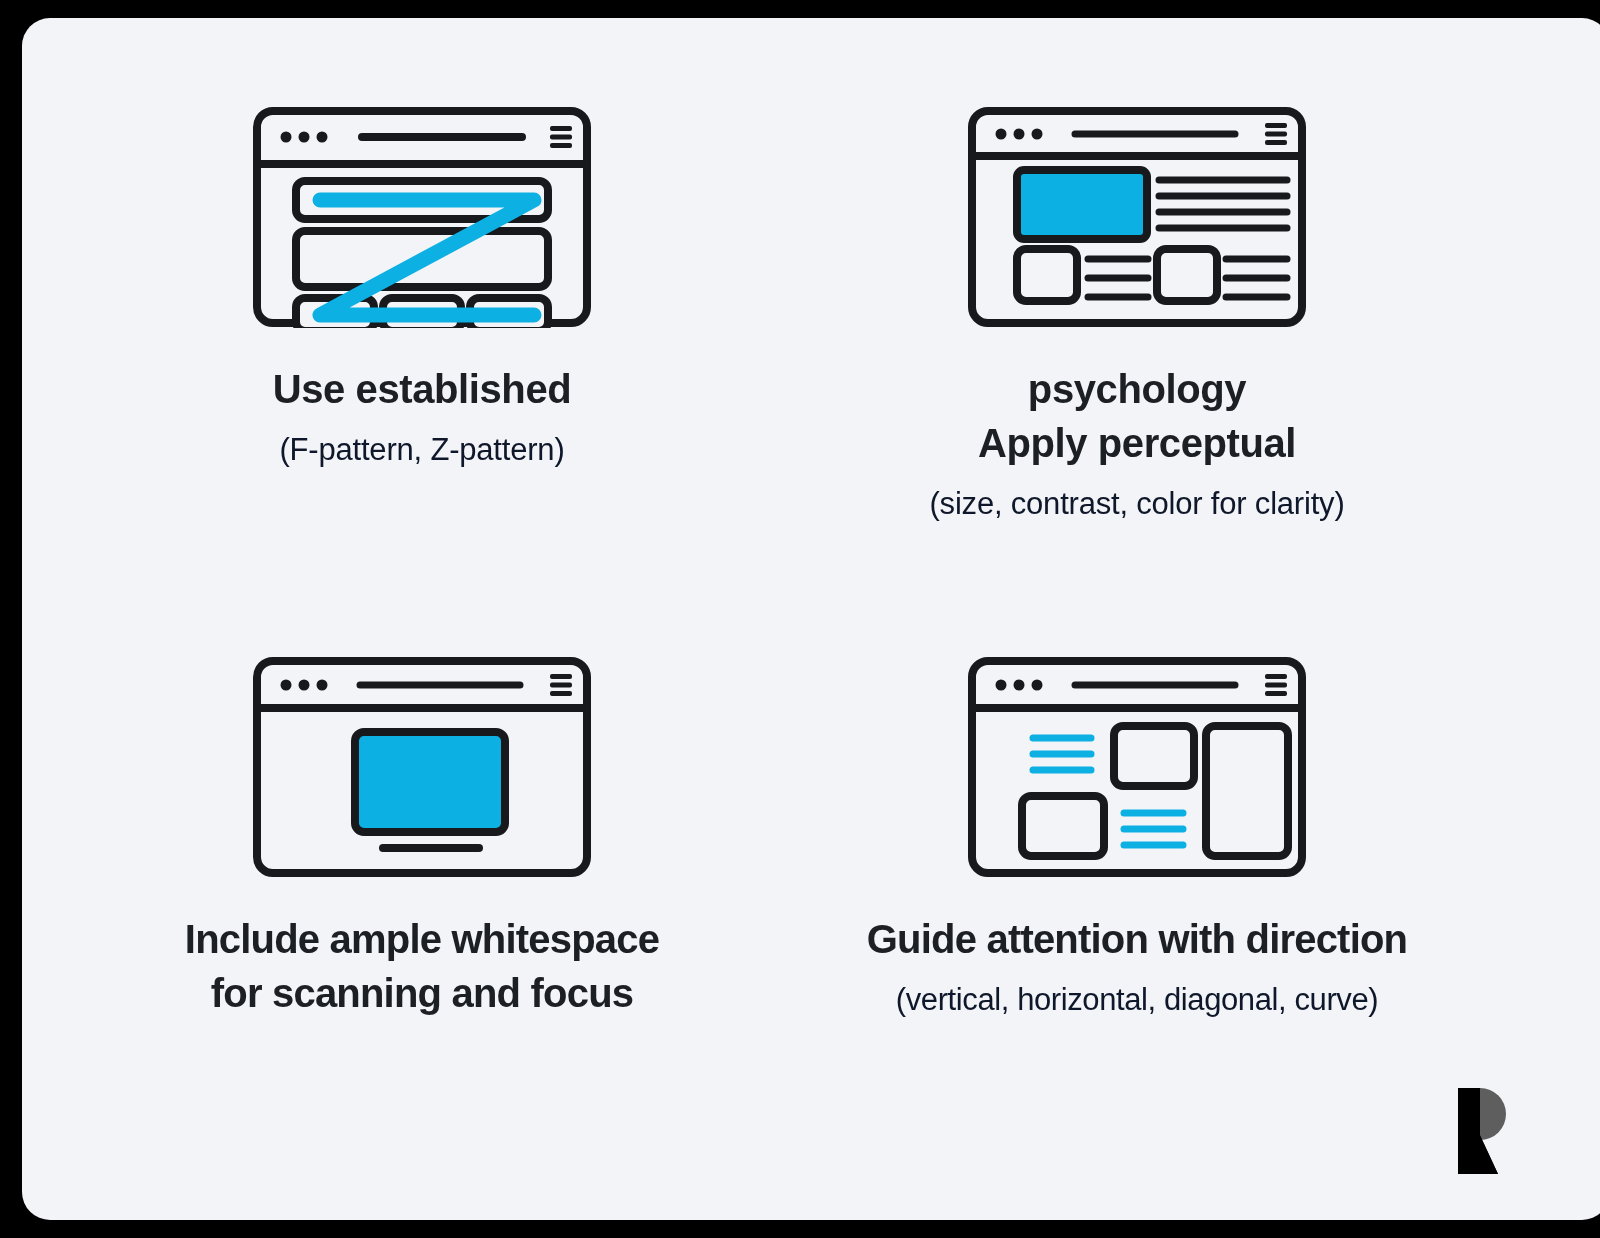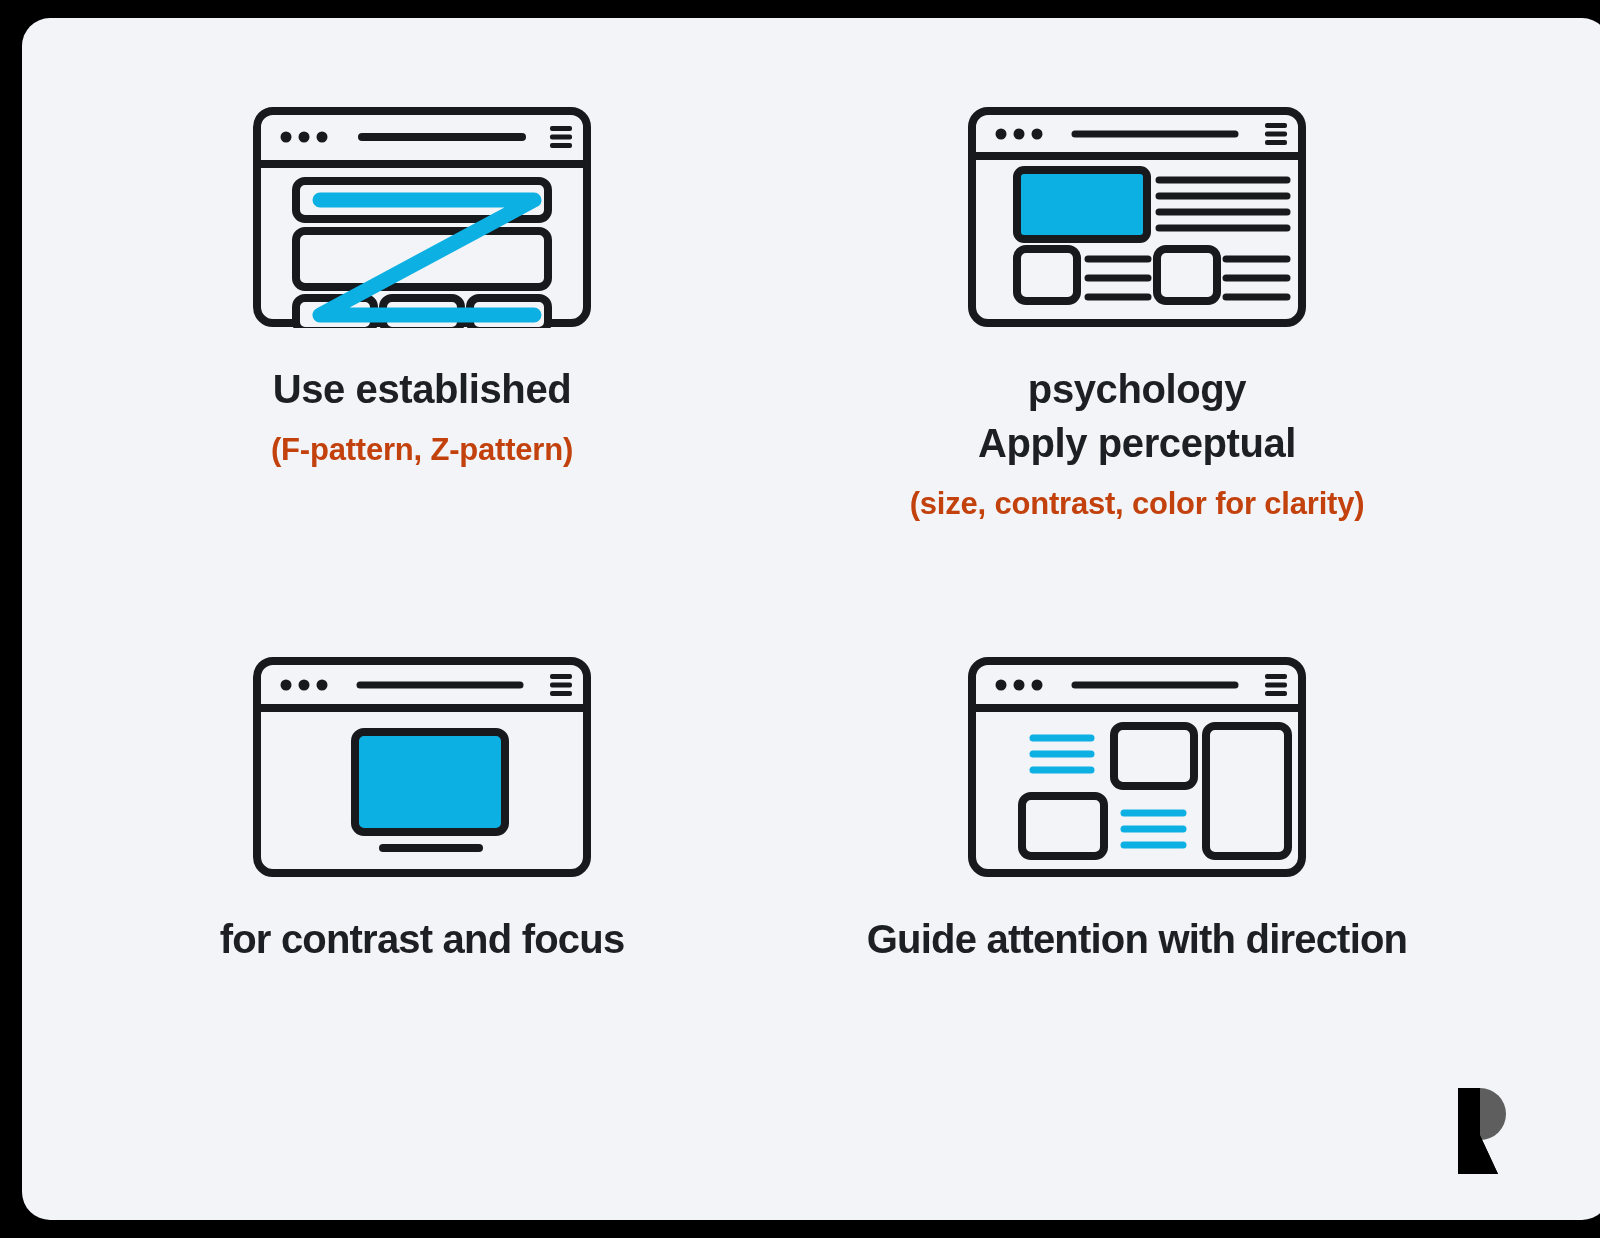--- a/index.html
+++ b/index.html
@@ -50,22 +50,22 @@
     font-size: 40px;
     font-weight: 700;
     color: #1c1f23;
     letter-spacing: -0.4px;
     line-height: 1.35;
     margin-top: 34px;
     padding: 0 10px;
   }
   .subtitle {
     font-size: 31px;
-    font-weight: 700;
-    color: #c2410c;
+    font-weight: 400;
+    color: #0f172a;
     letter-spacing: -0.2px;
     line-height: 1.3;
     margin-top: 14px;
     padding: 0 6px;
   }
   .cell-br .title { letter-spacing: -0.8px; }
   .cell-br .subtitle { letter-spacing: -0.4px; }
   .cell-bl .title { letter-spacing: -0.8px; }
 
   .logo {
@@ -152,21 +152,22 @@
           <circle cx="70" cy="29" r="5.5" fill="#18191d"></circle>
           <line x1="108" y1="29" x2="268" y2="29" stroke="#18191d" stroke-width="7" stroke-linecap="round"></line>
           <rect x="298" y="18" width="22" height="5" rx="2" fill="#18191d"></rect>
           <rect x="298" y="26.5" width="22" height="5" rx="2" fill="#18191d"></rect>
           <rect x="298" y="35" width="22" height="5" rx="2" fill="#18191d"></rect>
           <rect x="103" y="76" width="150" height="100" rx="9" fill="#0db0e3" stroke="#18191d" stroke-width="8"></rect>
           <line x1="131" y1="192" x2="227" y2="192" stroke="#18191d" stroke-width="8" stroke-linecap="round"></line>
         </svg>
       </div>
       <div class="title">
-        <div>for contrast and focus</div>
+        <div>Include ample whitespace</div>
+        <div>for scanning and focus</div>
       </div>
       <div class="subtitle"></div>
     </div>
 
     <div class="cell cell-br">
       <div class="icon-wrap">
         <svg width="340" height="222" viewBox="0 0 340 222" fill="none" xmlns="http://www.w3.org/2000/svg">
           <rect x="5" y="5" width="330" height="212" rx="16" fill="#f2f4f7" stroke="#18191d" stroke-width="8"></rect>
           <line x1="5" y1="52" x2="335" y2="52" stroke="#18191d" stroke-width="8"></line>
           <circle cx="34" cy="29" r="5.5" fill="#18191d"></circle>
@@ -183,20 +184,21 @@
           <rect x="239" y="70" width="82" height="130" rx="9" fill="#f2f4f7" stroke="#18191d" stroke-width="8"></rect>
           <rect x="55" y="140" width="82" height="60" rx="9" fill="#f2f4f7" stroke="#18191d" stroke-width="8"></rect>
           <line x1="157" y1="157" x2="216" y2="157" stroke="#0db0e3" stroke-width="7" stroke-linecap="round"></line>
           <line x1="157" y1="173" x2="216" y2="173" stroke="#0db0e3" stroke-width="7" stroke-linecap="round"></line>
           <line x1="157" y1="189" x2="216" y2="189" stroke="#0db0e3" stroke-width="7" stroke-linecap="round"></line>
         </svg>
       </div>
       <div class="title">
         <div>Guide attention with direction</div>
       </div>
+      <div class="subtitle">(vertical, horizontal, diagonal, curve)</div>
     </div>
 
     <div class="logo">
       <svg width="60" height="86" viewBox="0 0 60 86" fill="none" xmlns="http://www.w3.org/2000/svg">
         <path d="M12 86 L12 0 L34 0 A26 26 0 0 1 34 52 L34 52 Z" fill="#5e5e5e"></path>
         <path d="M12 0 L12 86 L52 86 Z" fill="#000000"></path>
         <rect x="12" y="0" width="22" height="86" fill="#000000"></rect>
         <path d="M12 0 L52 86 L12 86 Z" fill="#000000"></path>
       </svg>
     </div>

